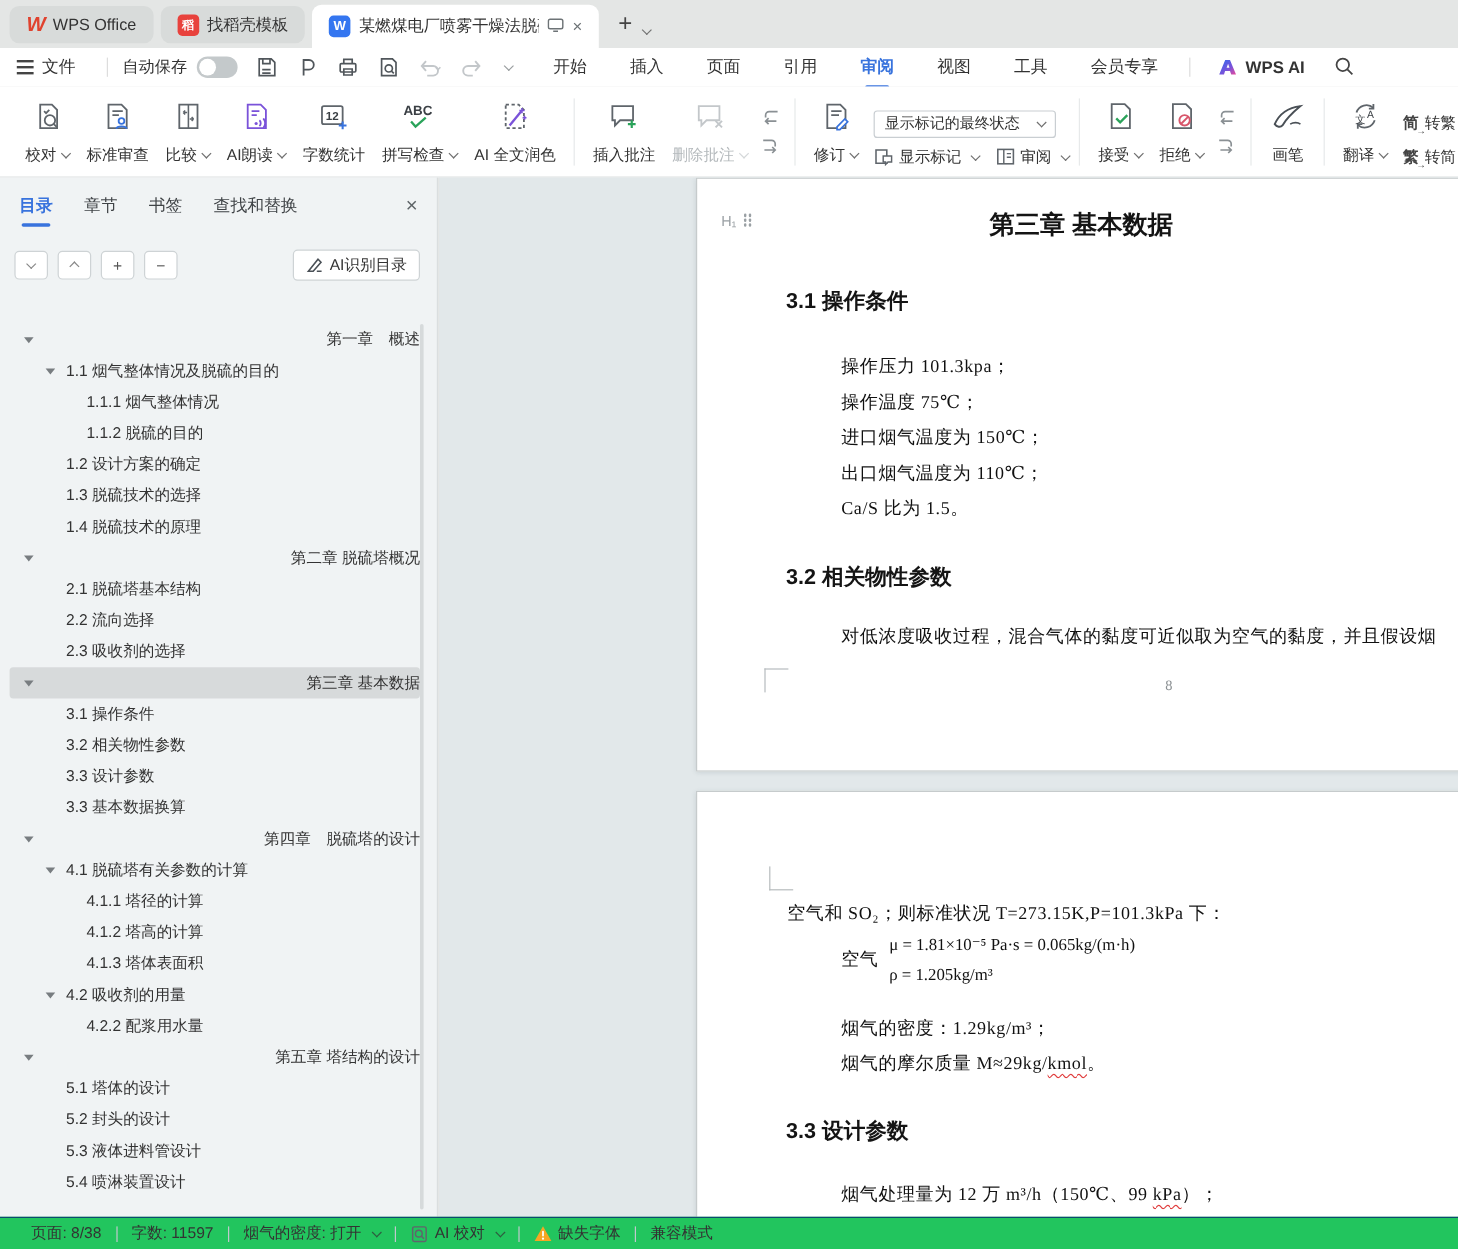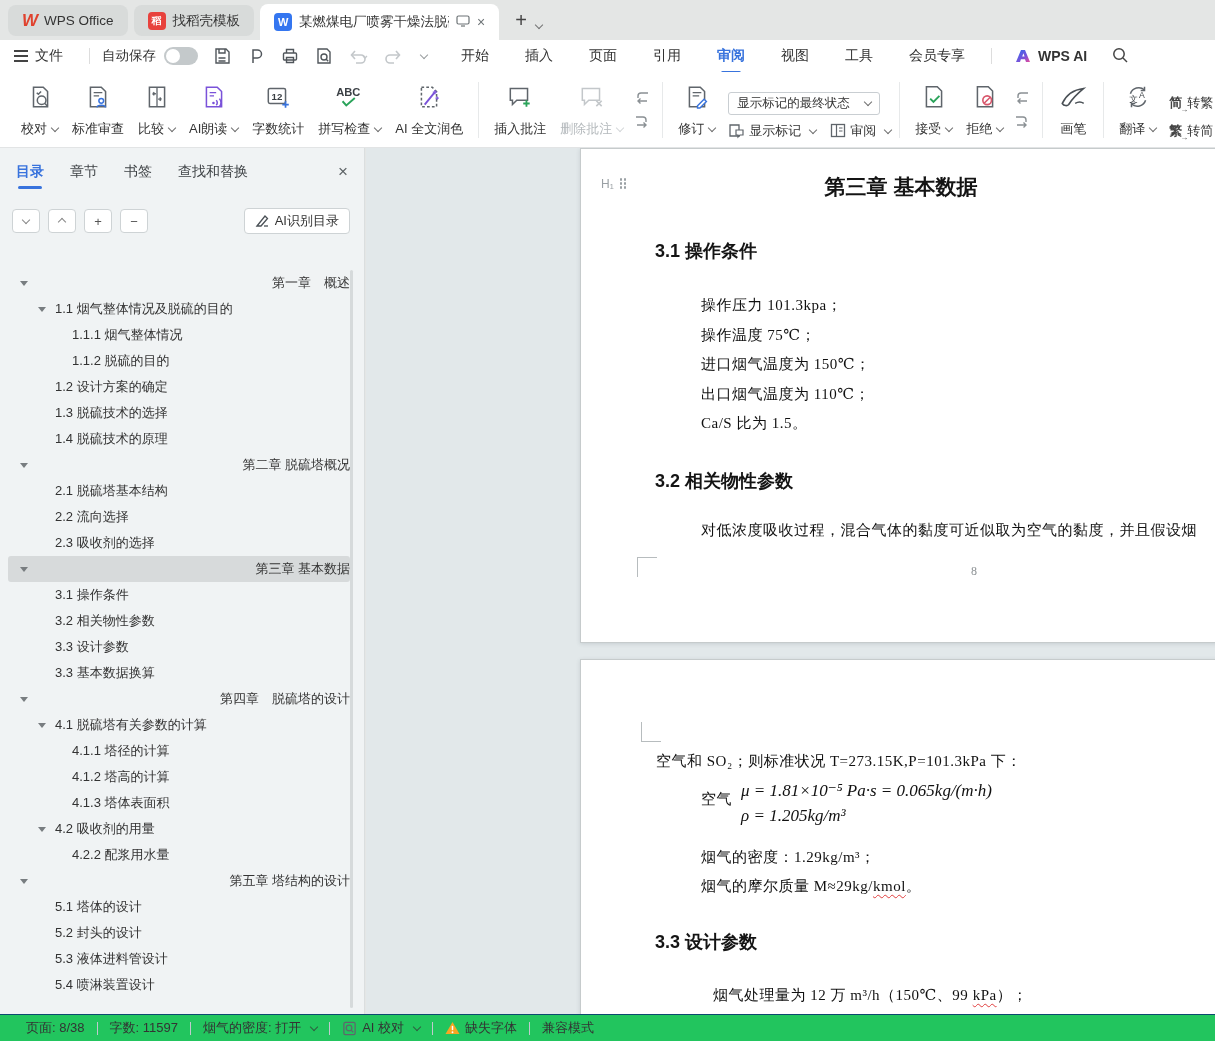--- a/index.html
+++ b/index.html
@@ -86,21 +86,21 @@
   .doc-h1 { position:absolute; left:0; width:640px; text-align:center; font-size:21px; font-weight:bold; color:#141414; }
   .doc-h2 { position:absolute; left:74px; font-size:18px; font-weight:bold; color:#141414; }
   .h1mark { position:absolute; left:20px; top:28px; display:flex; align-items:center; gap:6px; color:#9aa0a4; }
   .h1mark .htag { font-size:12px; }
   .dots { display:grid; grid-template-columns:repeat(2,4px); grid-auto-rows:4px; }
   .dots i { width:2.5px; height:2.5px; background:#9aa0a4; border-radius:50%; }
   .doc-line { height:29.5px; display:flex; align-items:center; }
   .corner-tl { position:absolute; width:20px; height:20px; border-left:1px solid #b7bcbe; border-top:1px solid #b7bcbe; }
   .corner-bl { position:absolute; width:20px; height:20px; border-left:1px solid #b7bcbe; border-bottom:1px solid #b7bcbe; }
   .pagenum { position:absolute; font-family:"Liberation Serif",serif; font-size:12px; color:#8a8f92; }
-  .formula { font-family:"Liberation Serif","DejaVu Serif",serif; font-style:italic; font-size:17px; color:#111; }
+  .formula { font-family:"Liberation Serif","DejaVu Serif",serif; font-size:14px; color:#111; }
   .wavy { text-decoration:underline; text-decoration-style:wavy; text-decoration-color:#e03e3e; text-decoration-thickness:1px; text-underline-offset:3px; }
 
   
   #statusbar { position:absolute; left:0; bottom:0; width:100%; height:27px; background:#22c55e; border-top:1px solid #0c4a6e; display:flex; align-items:center; padding-left:14px; font-size:13px; color:#333; }
   .st-item { display:flex; align-items:center; gap:5px; padding:0 12px; }
   .st-div { width:1px; height:13px; background:#c0c9cd; }
 
   svg { flex:none; }
 </style>
 </head>
@@ -576,21 +576,21 @@
     <div class="corner-bl" style="left:60px;top:62px"></div>
     <div class="doc-serif" style="position:absolute;left:75px;top:92px;white-space:nowrap">空气和 SO₂；则标准状况 T=273.15K,P=101.3kPa 下：</div>
     <div class="doc-serif" style="position:absolute;left:120px;top:130px">空气</div>
     <div class="formula" style="position:absolute;left:160px;top:120px;white-space:nowrap">μ = 1.81×10⁻⁵ Pa·s = 0.065kg/(m·h)</div>
     <div class="formula" style="position:absolute;left:160px;top:146px;white-space:nowrap">ρ = 1.205kg/m³</div>
     <div class="doc-serif" style="position:absolute;left:120px;top:188px;white-space:nowrap">烟气的密度：1.29kg/m³；</div>
     <div class="doc-serif" style="position:absolute;left:120px;top:217px;white-space:nowrap">
       <span>烟气的摩尔质量 M≈29kg/</span><span class="wavy">kmol</span><span>。</span>
     </div>
     <div class="doc-h2" style="top:270px">3.3  设计参数</div>
-    <div class="doc-serif" style="position:absolute;left:132px;top:326px;white-space:nowrap">
+    <div class="doc-serif" style="position:absolute;left:120px;top:326px;white-space:nowrap">
       <span>烟气处理量为 12 万 m³/h（150℃、99 </span><span class="wavy">kPa</span><span>）；</span>
     </div>
   </div>
 </div>
 
 <div id="statusbar">
   <span class="st-item">页面: 8/38</span>
   <span class="st-div"></span>
   <span class="st-item">字数: 11597</span>
   <span class="st-div"></span>

